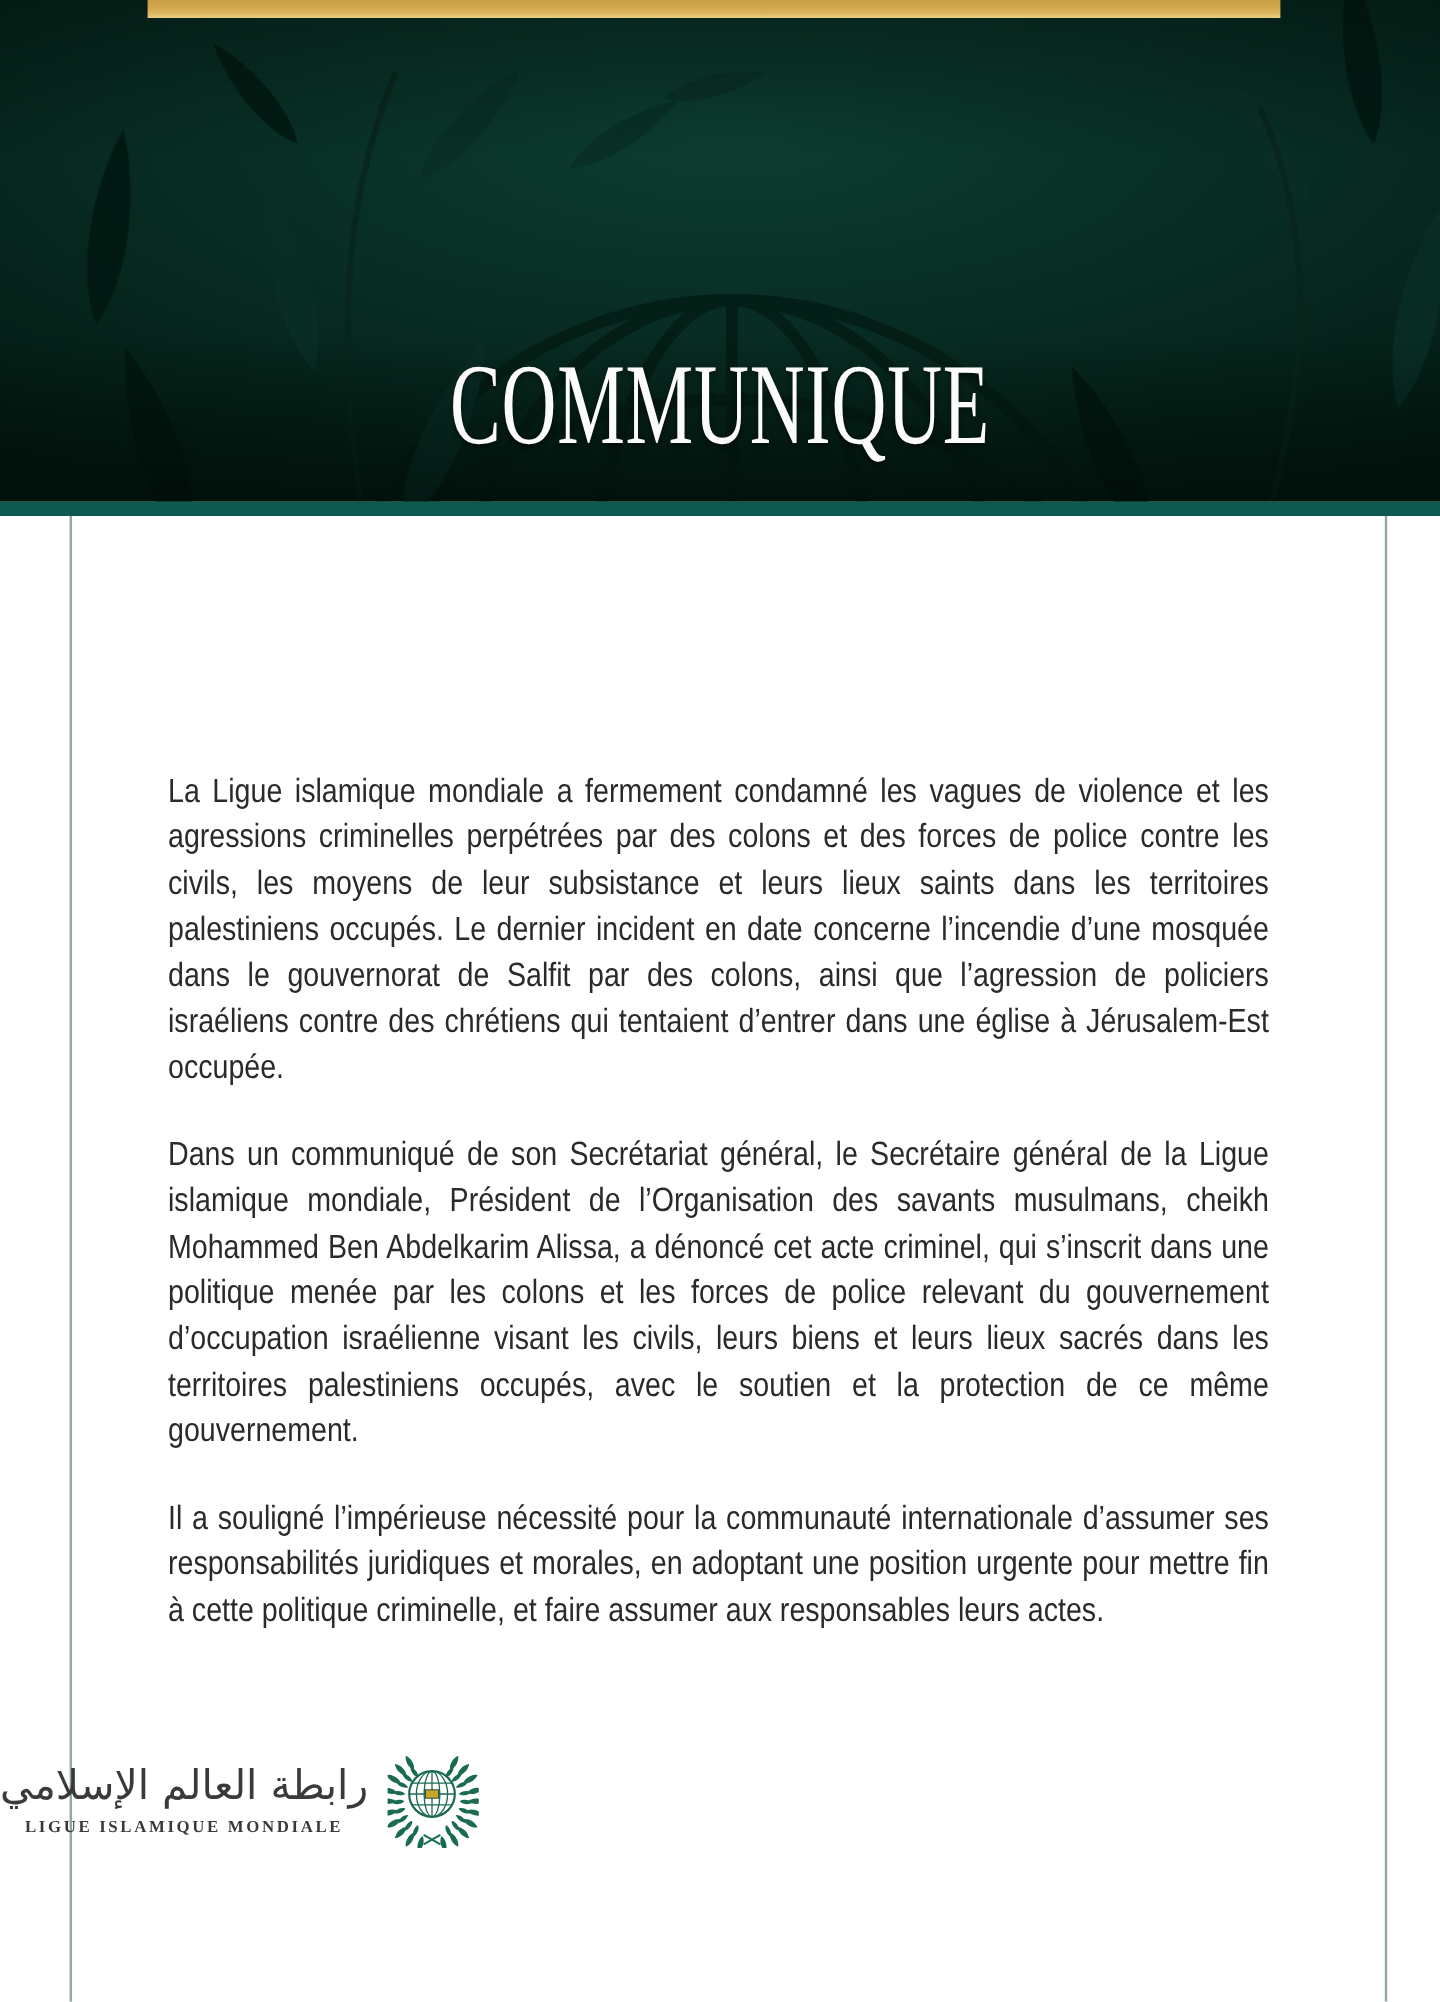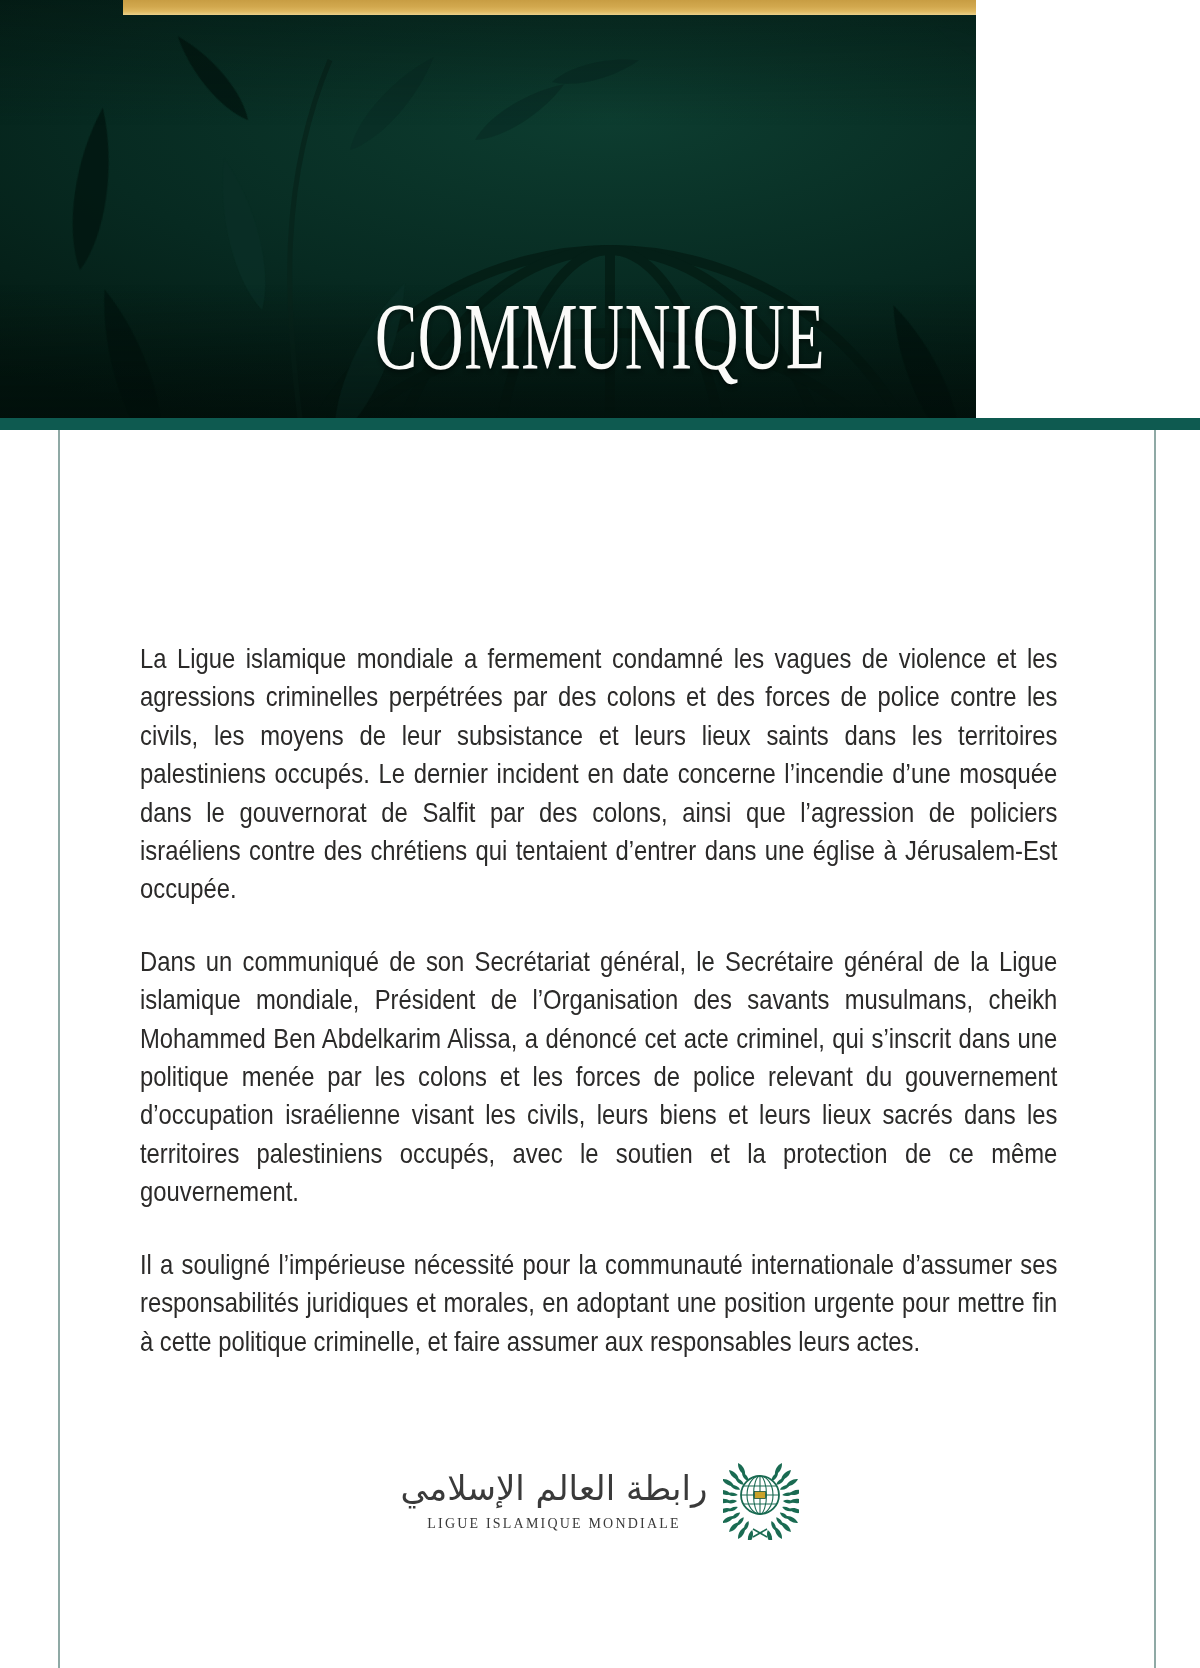--- a/index.html
+++ b/index.html
@@ -5,21 +5,21 @@
   * { margin:0; padding:0; box-sizing:border-box; }
   html,body { background:#ffffff; }
   .page {
     position:relative; width:1200px; height:1668px; margin:0 auto;
     background:#ffffff; overflow:hidden;
     font-family:"Liberation Sans", sans-serif;
   }
 
   
   .header {
-    position:absolute; top:0; left:0; width:976px; height:418px;
+    position:absolute; top:0; left:0; width:1200px; height:418px;
     background:#052119; overflow:hidden;
   }
   .header .wm { position:absolute; top:0; left:0; width:1200px; height:418px; display:block; }
   .header .shade {
     position:absolute; inset:0;
     background:linear-gradient(to bottom, rgba(2,14,10,0.35) 0%, rgba(0,0,0,0) 30%, rgba(0,0,0,0) 68%, rgba(1,10,7,0.55) 100%);
   }
   .gold-bar {
     position:absolute; top:0; left:123px; width:944px; height:15px;
     background:linear-gradient(to bottom, #C89D43 0%, #D2A84E 45%, #DDB75F 75%, #EBD089 100%);
@@ -54,29 +54,29 @@
     position:absolute; top:210px; left:140px; width:1078px;
     transform:scaleX(0.851); transform-origin:0 0;
     font-size:28px; line-height:38.4px; color:#2B2A29;
     text-align:justify;
   }
   .text-col p { margin:0 0 34px 0; }
 
   
   .logo {
     position:absolute; top:1028px; left:0; width:1200px;
-    display:flex; justify-content:center; align-items:center; gap:16px;
+    display:flex; align-items:center; gap:16px;
   }
   .logo-text { text-align:center; }
   .logo-arabic {
     font-family:"DejaVu Sans", sans-serif;
     font-size:34px; line-height:1.35; color:#3A3A3A; direction:rtl;
   }
   .logo-latin {
-    font-family:"Liberation Serif", serif; font-weight:400;
+    font-family:"Liberation Serif", serif; font-weight:700;
     font-size:14px; letter-spacing:2.2px; color:#3A3A3A; margin-top:4px;
     white-space:nowrap;
   }
   .emblem { display:block; }
 </style>
 </head>
 <body>
 
 <div class="page">
 

